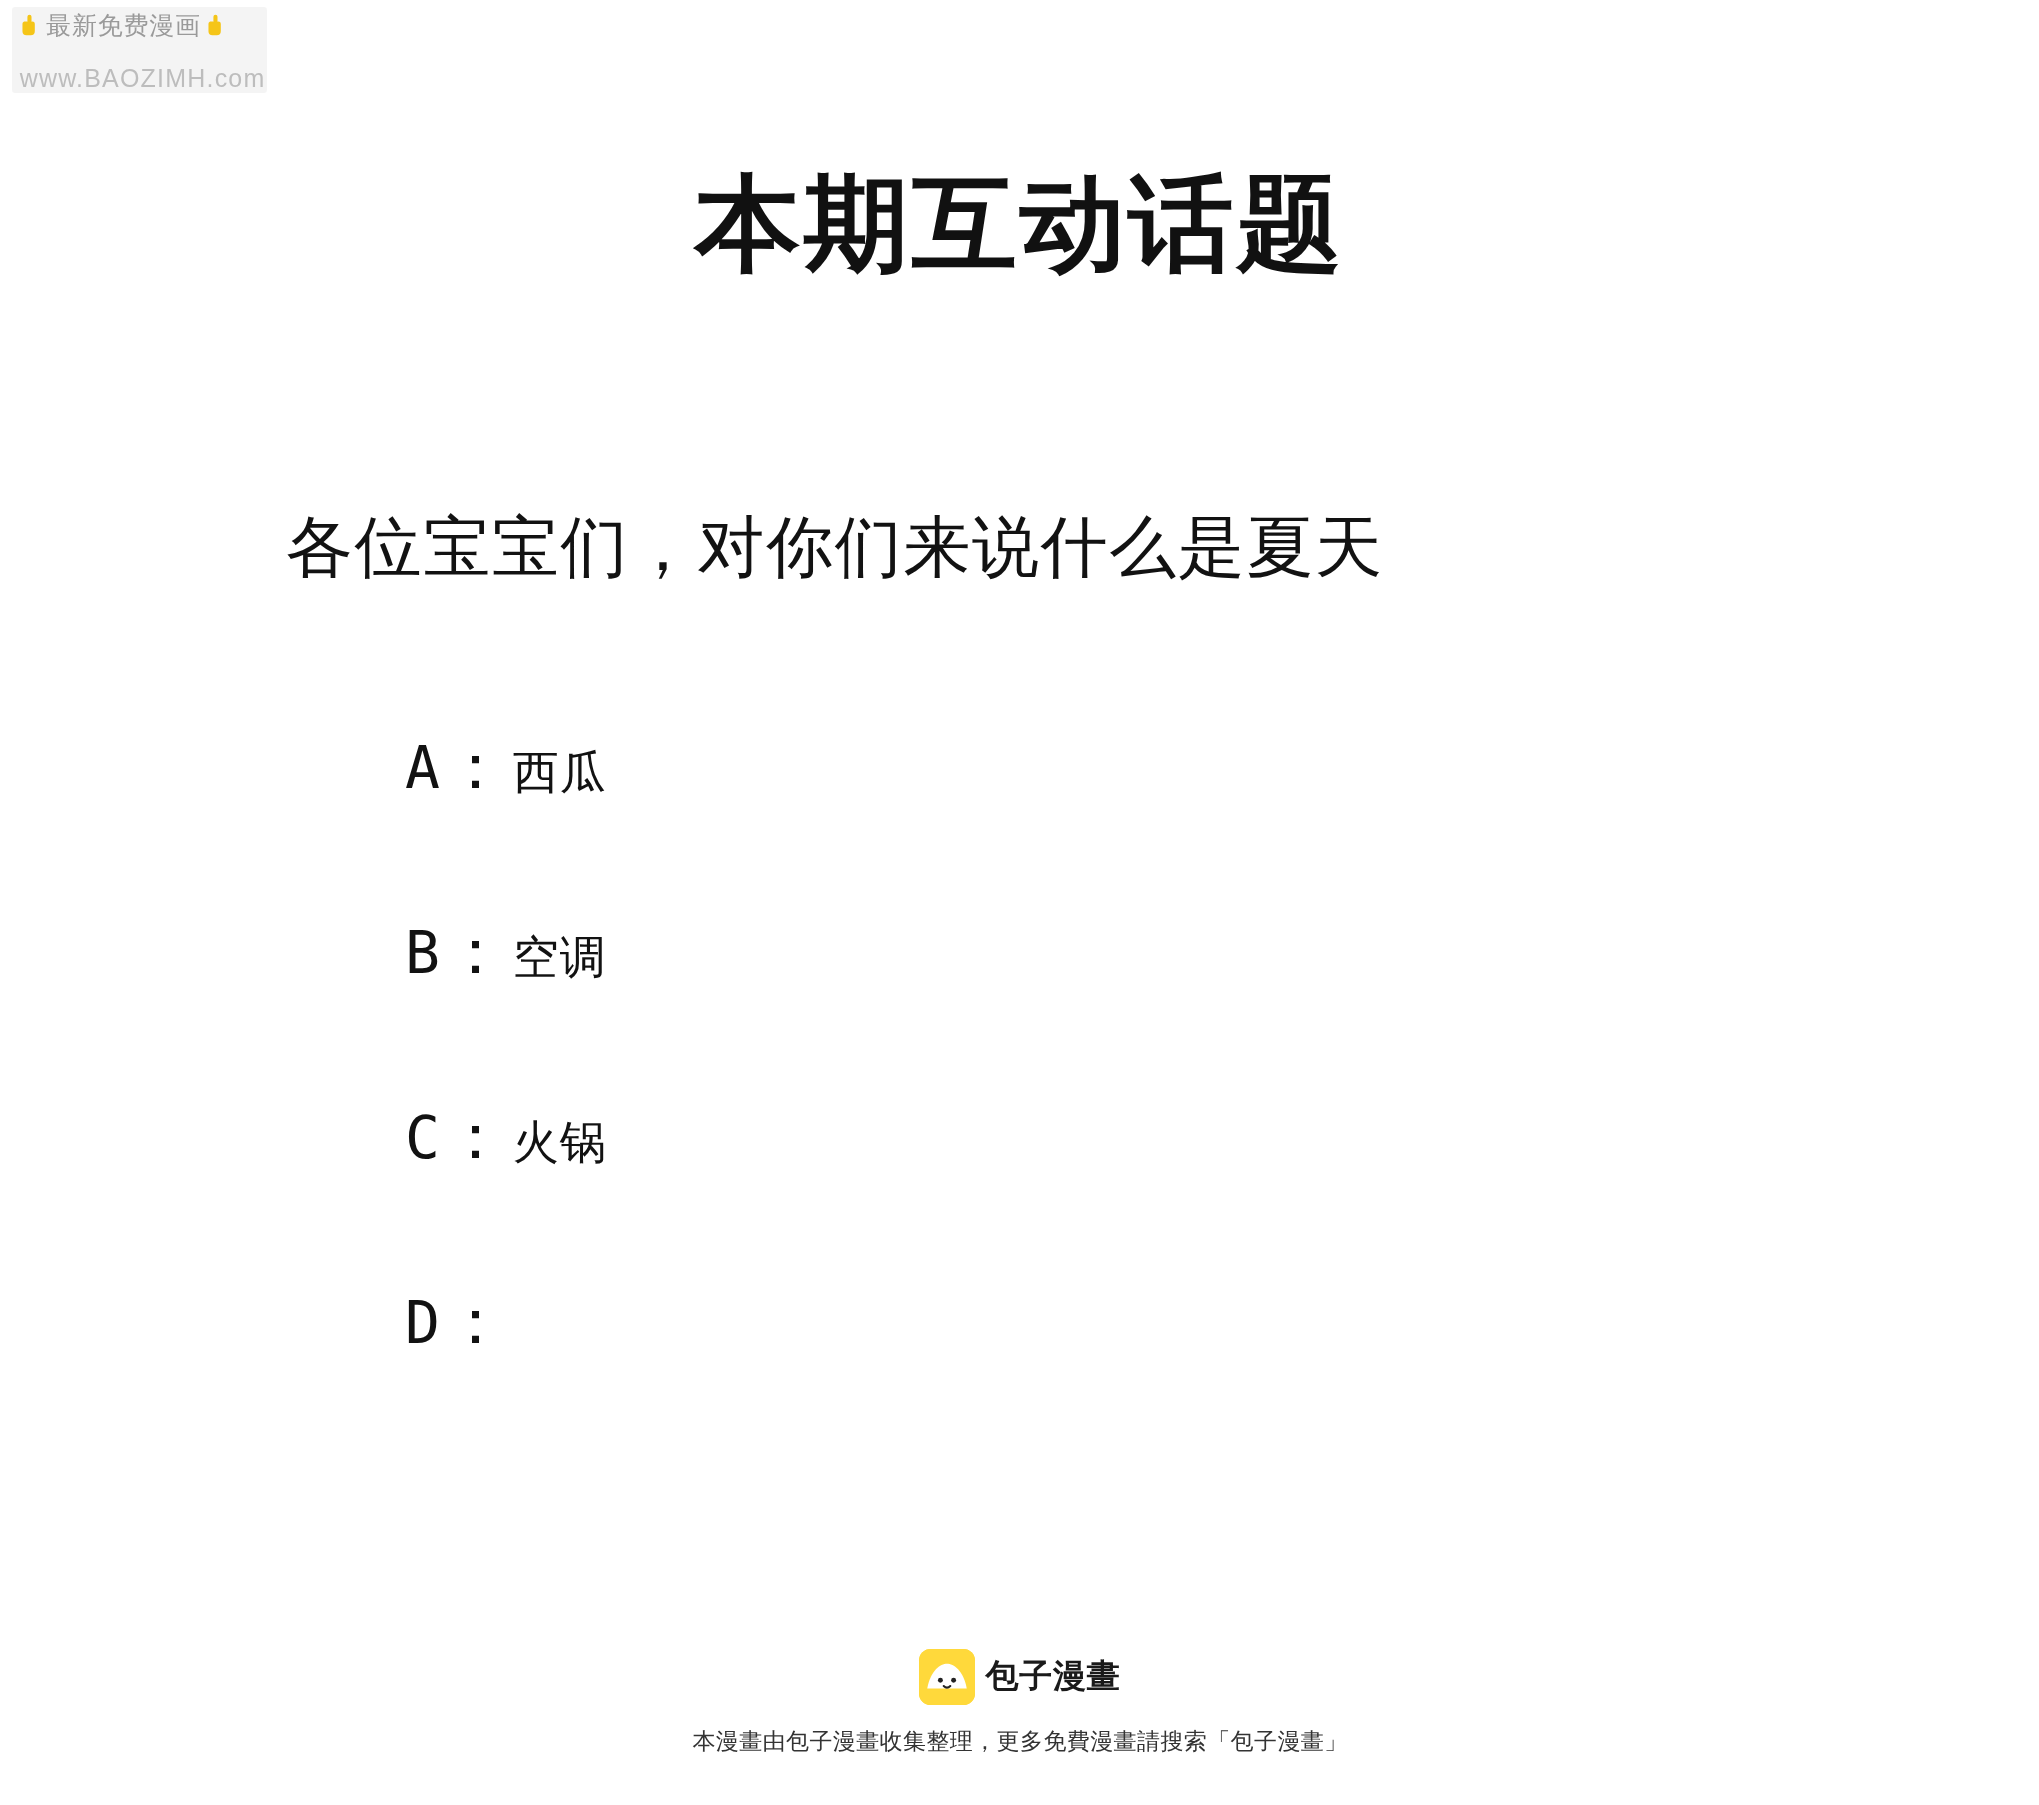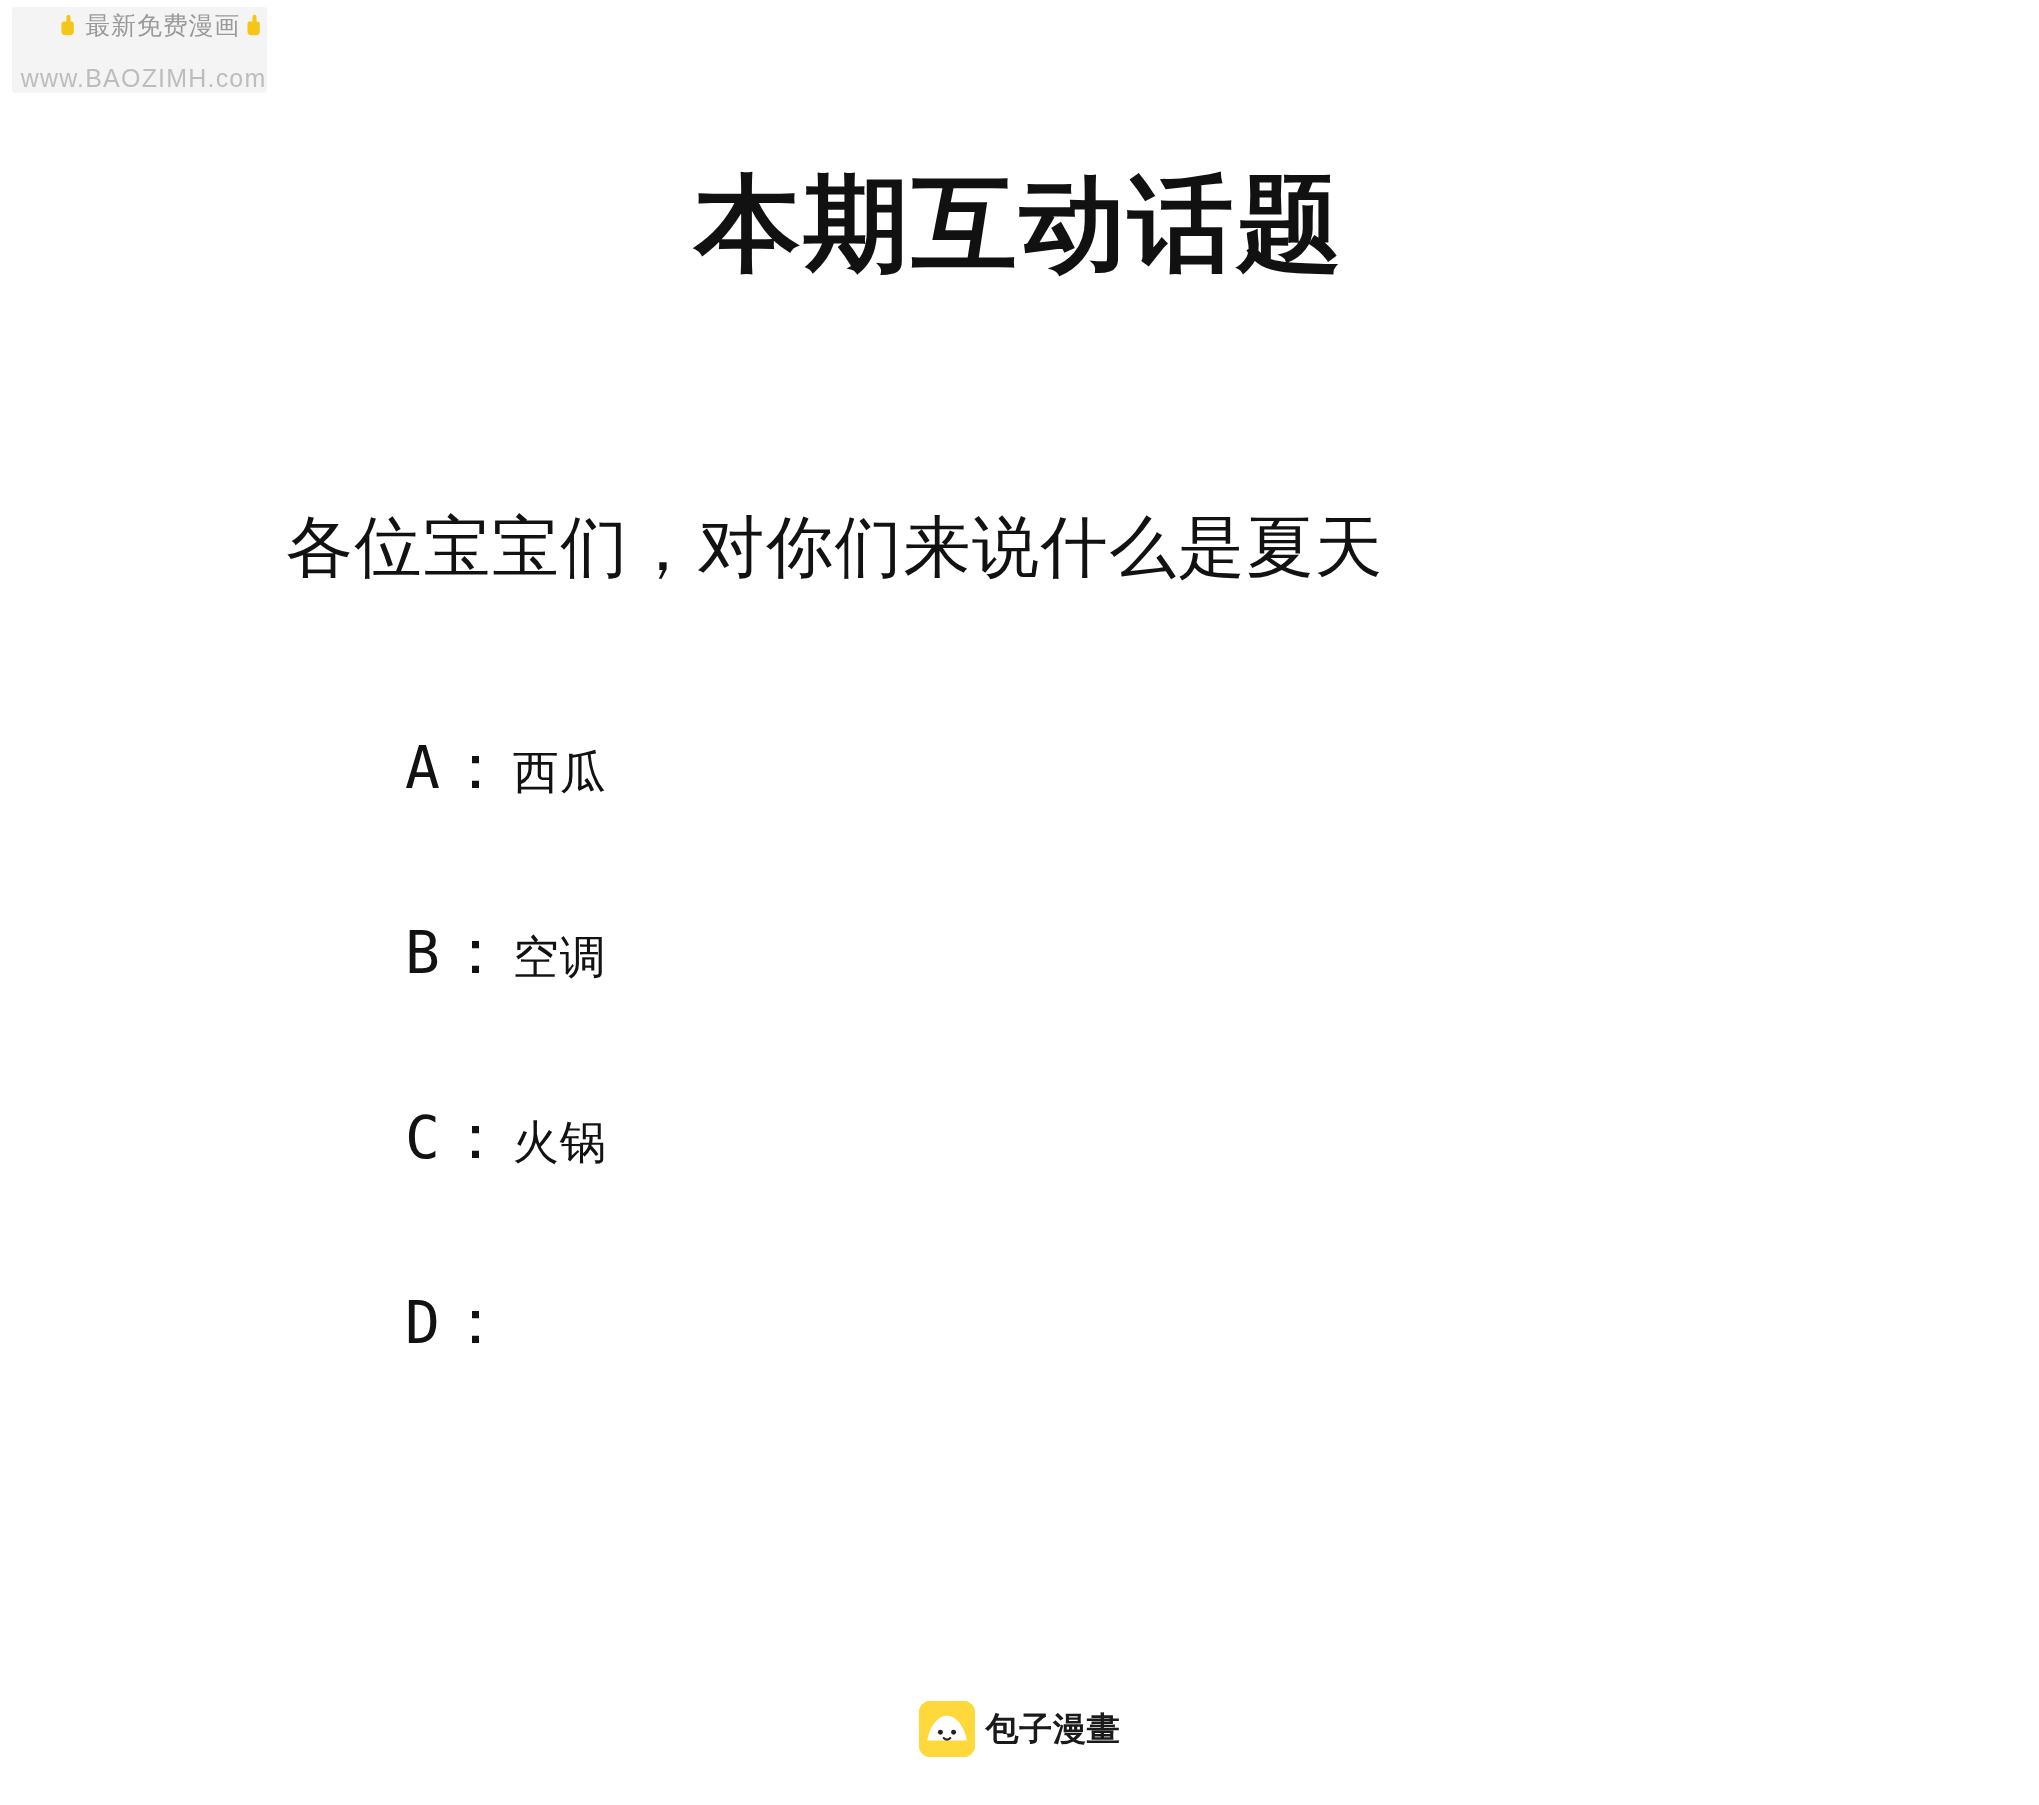--- a/index.html
+++ b/index.html
@@ -24,21 +24,20 @@
     left: 11.5px;
     width: 255px;
     height: 86px;
     background: rgba(242,242,242,0.82);
     border-radius: 3.3px;
     display: flex;
     flex-direction: column;
     justify-content: center;
     padding-left: 8.2px;
     box-sizing: border-box;
-    align-items: flex-end;
   }
   .watermark-row {
     display: flex;
     align-items: center;
     gap: 5px;
     height: 38px;
   }
   .wm-text {
     font-size: 25px;
     color: #9a9a9a;
@@ -222,14 +221,15 @@
       <svg width="56" height="56" viewBox="0 0 68 68" xmlns="http://www.w3.org/2000/svg">
         <rect x="0" y="0" width="68" height="68" rx="14" fill="#ffd93b"></rect>
         <path d="M10 48 C14 26 26 18 34 18 C42 18 54 26 58 48 Z" fill="#ffffff"></path>
         <circle cx="26" cy="38" r="3" fill="#222"></circle>
         <circle cx="42" cy="38" r="3" fill="#222"></circle>
         <path d="M30 45 q4 4 8 0" stroke="#222" stroke-width="2.5" fill="none" stroke-linecap="round"></path>
       </svg>
     </span>
     <span class="brand-name">包子漫畫</span>
   </div>
+  <div class="footer-note">本漫畫由包子漫畫收集整理，更多免費漫畫請搜索「包子漫畫」</div>
 </div>
 
 
 </body></html>

